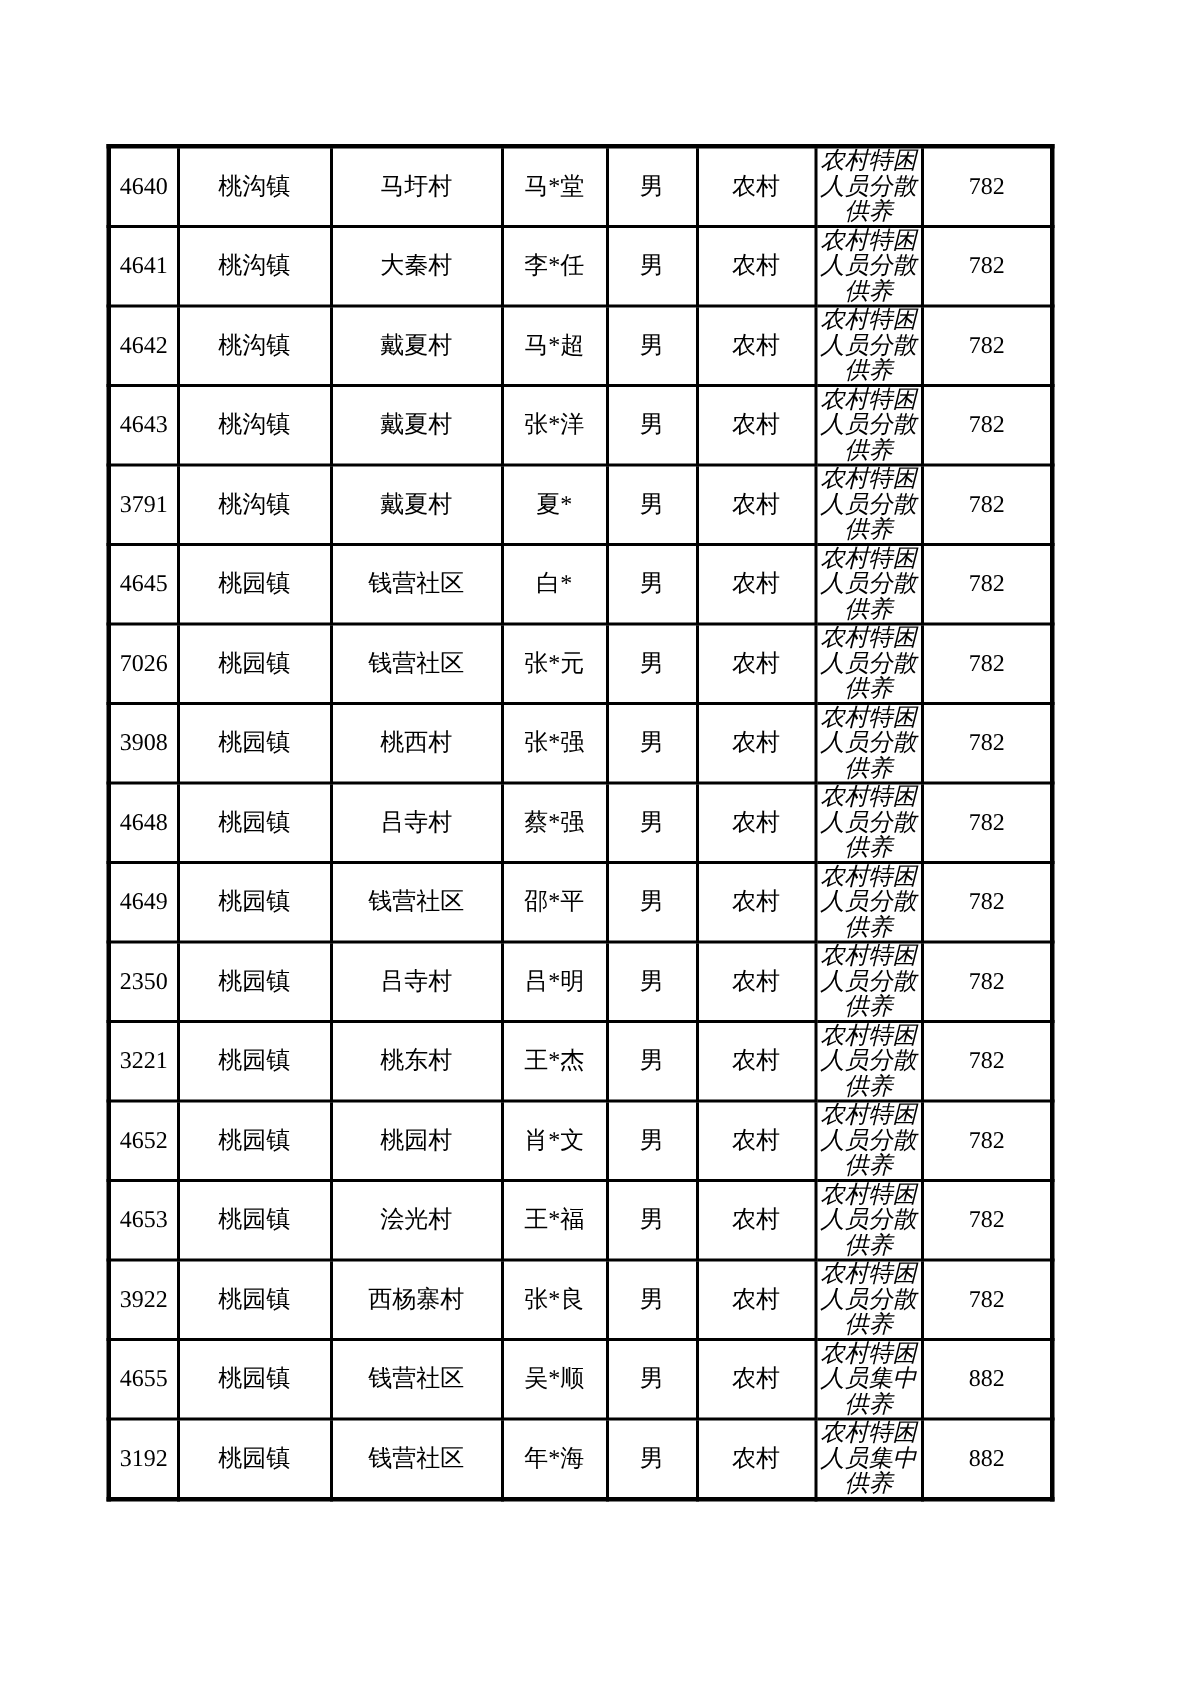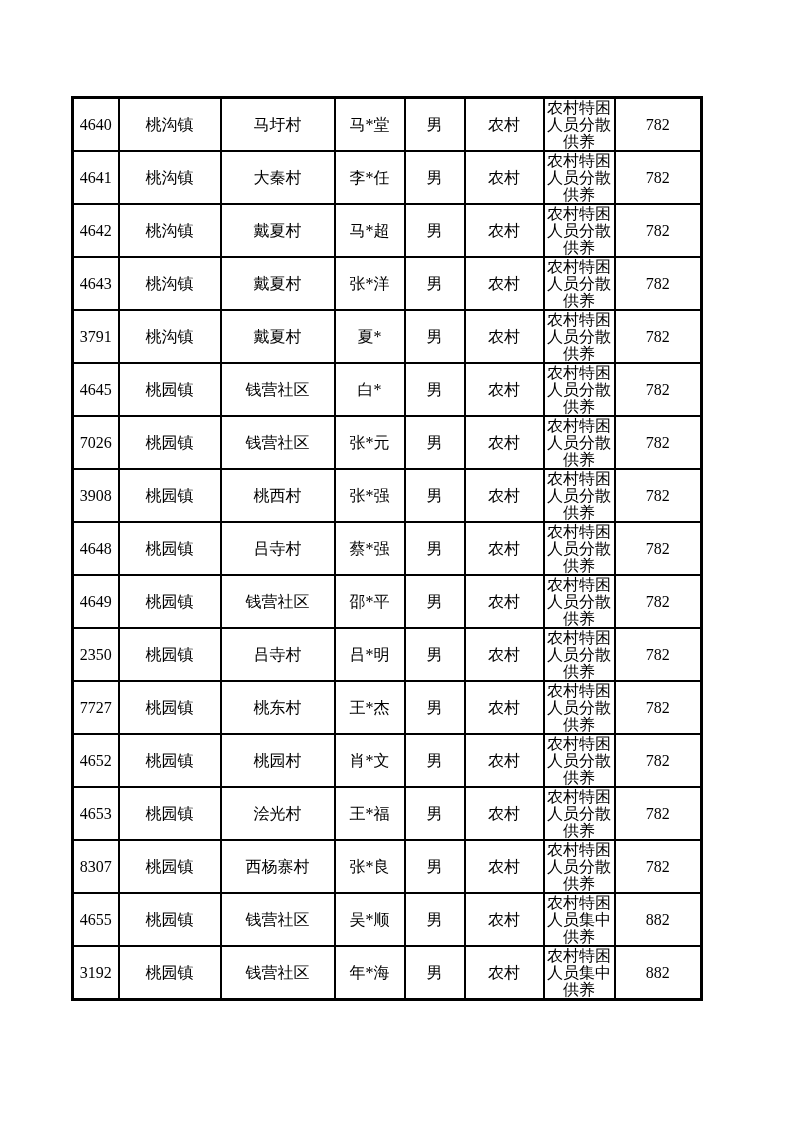--- a/index.html
+++ b/index.html
@@ -36,20 +36,21 @@
     vertical-align: middle;
     font-size: 16px;
     line-height: 18px;
     overflow: hidden;
     box-sizing: border-box;
   }
   table.roster td.c-category {
     line-height: 17px;
     padding: 0 2px;
     word-break: break-all;
+    font-style: italic;
   }
   col.c-seq      { width: 46px;  }
   col.c-town     { width: 102px; }
   col.c-village  { width: 114px; }
   col.c-name     { width: 70px;  }
   col.c-gender   { width: 60px;  }
   col.c-area     { width: 79px;  }
   col.c-cat      { width: 71px;  }
   col.c-amount   { width: 87px;  }
 </style>
@@ -184,21 +185,21 @@
     <td class="c-town">桃园镇</td>
     <td class="c-village">吕寺村</td>
     <td class="c-name">吕*明</td>
     <td class="c-gender">男</td>
     <td class="c-area">农村</td>
     <td class="c-category">农村特困人员分散供养</td>
     <td class="c-amount">782</td>
   </tr>
 
   <tr>
-    <td class="c-seq">7727</td>
+    <td class="c-seq">3221</td>
     <td class="c-town">桃园镇</td>
     <td class="c-village">桃东村</td>
     <td class="c-name">王*杰</td>
     <td class="c-gender">男</td>
     <td class="c-area">农村</td>
     <td class="c-category">农村特困人员分散供养</td>
     <td class="c-amount">782</td>
   </tr>
 
   <tr>
@@ -217,21 +218,21 @@
     <td class="c-town">桃园镇</td>
     <td class="c-village">浍光村</td>
     <td class="c-name">王*福</td>
     <td class="c-gender">男</td>
     <td class="c-area">农村</td>
     <td class="c-category">农村特困人员分散供养</td>
     <td class="c-amount">782</td>
   </tr>
 
   <tr>
-    <td class="c-seq">8307</td>
+    <td class="c-seq">3922</td>
     <td class="c-town">桃园镇</td>
     <td class="c-village">西杨寨村</td>
     <td class="c-name">张*良</td>
     <td class="c-gender">男</td>
     <td class="c-area">农村</td>
     <td class="c-category">农村特困人员分散供养</td>
     <td class="c-amount">782</td>
   </tr>
 
   <tr>

